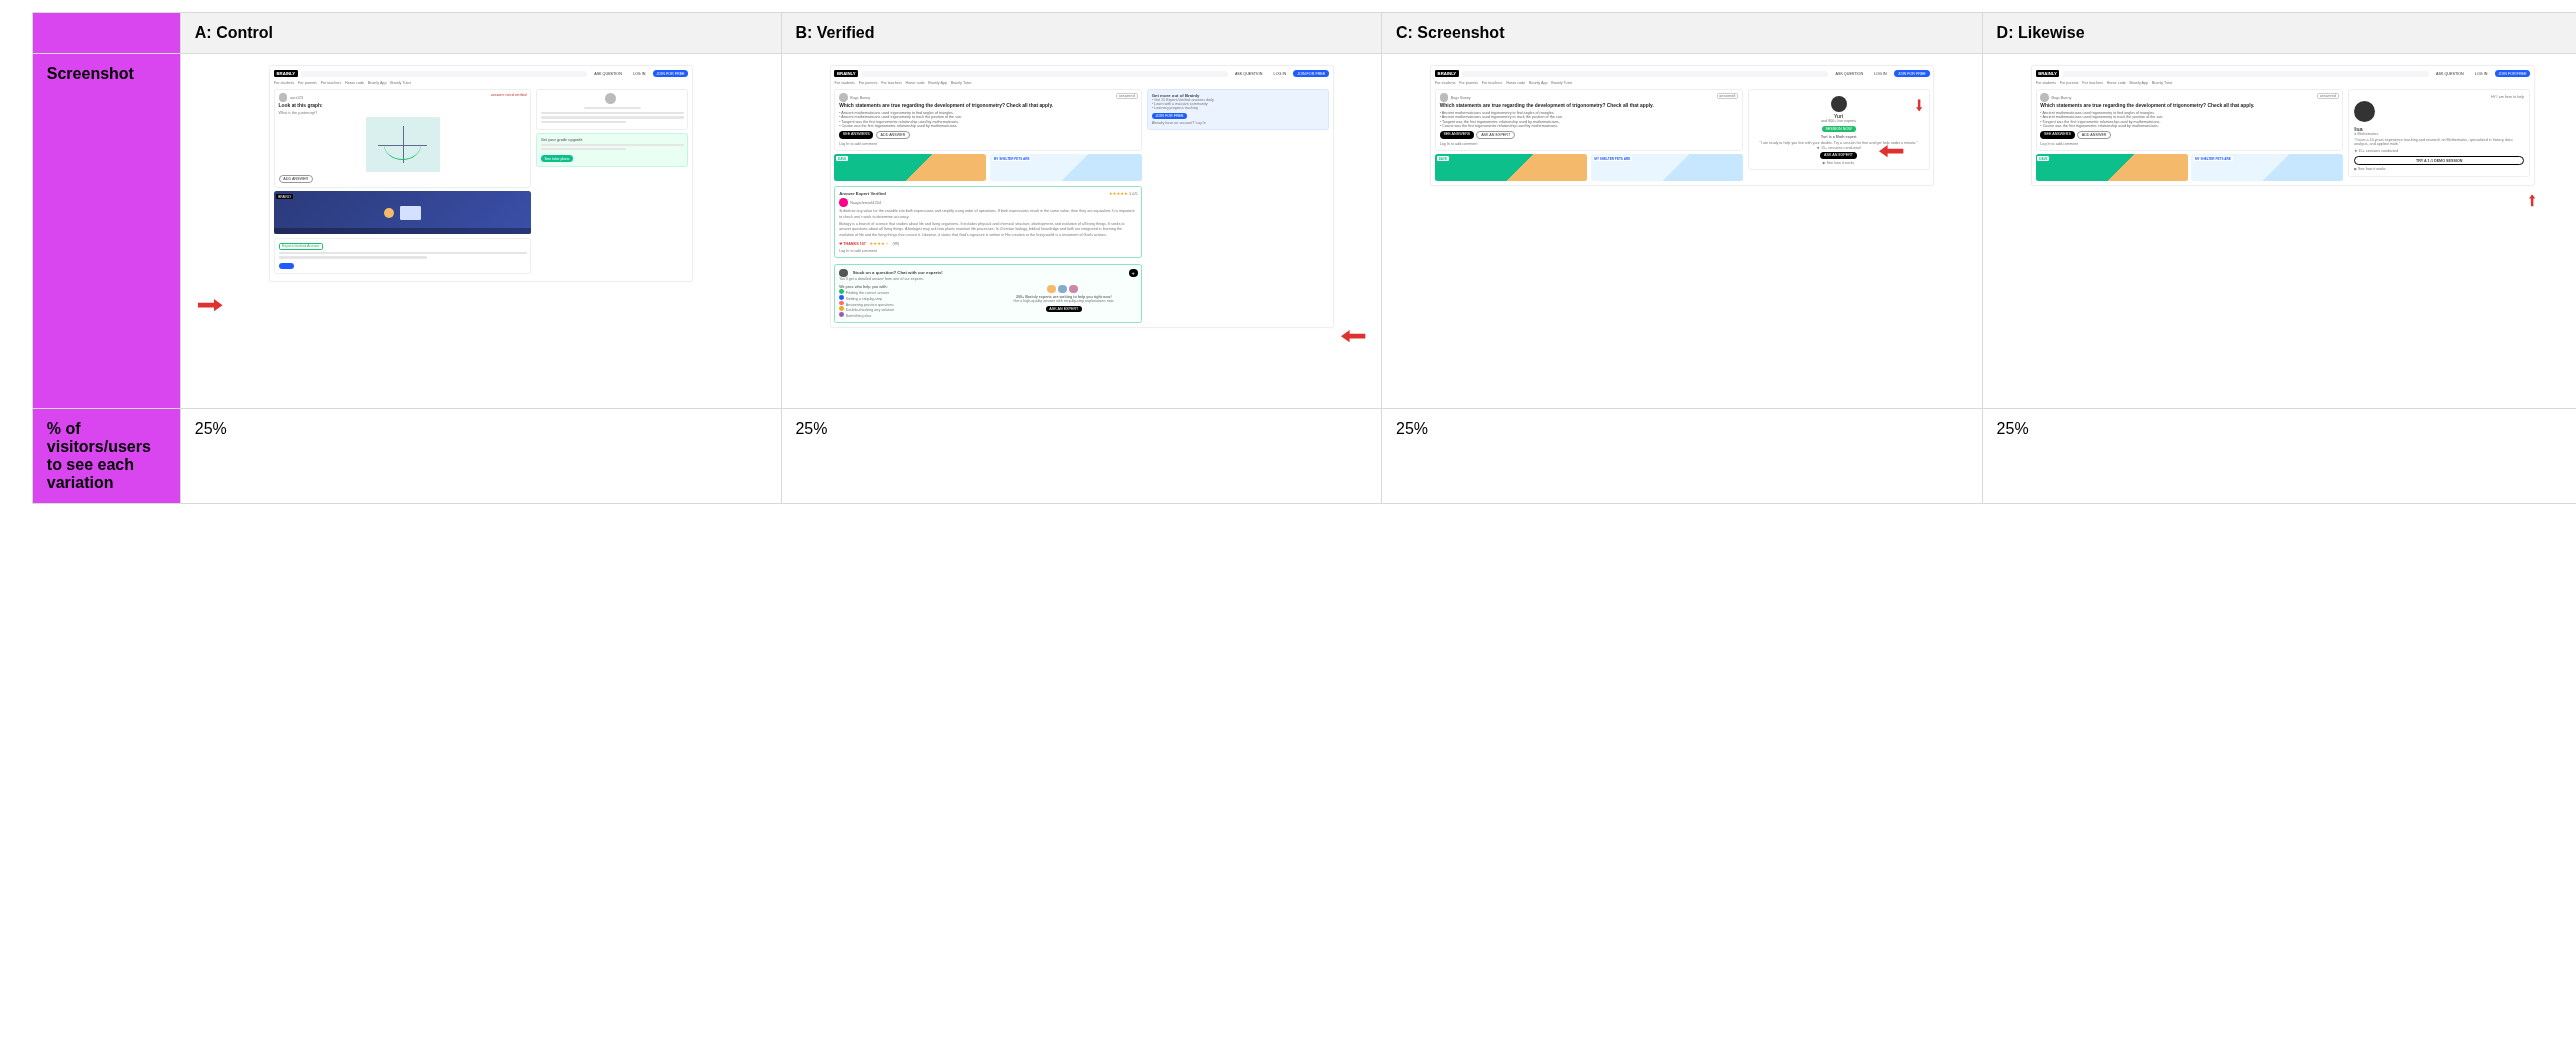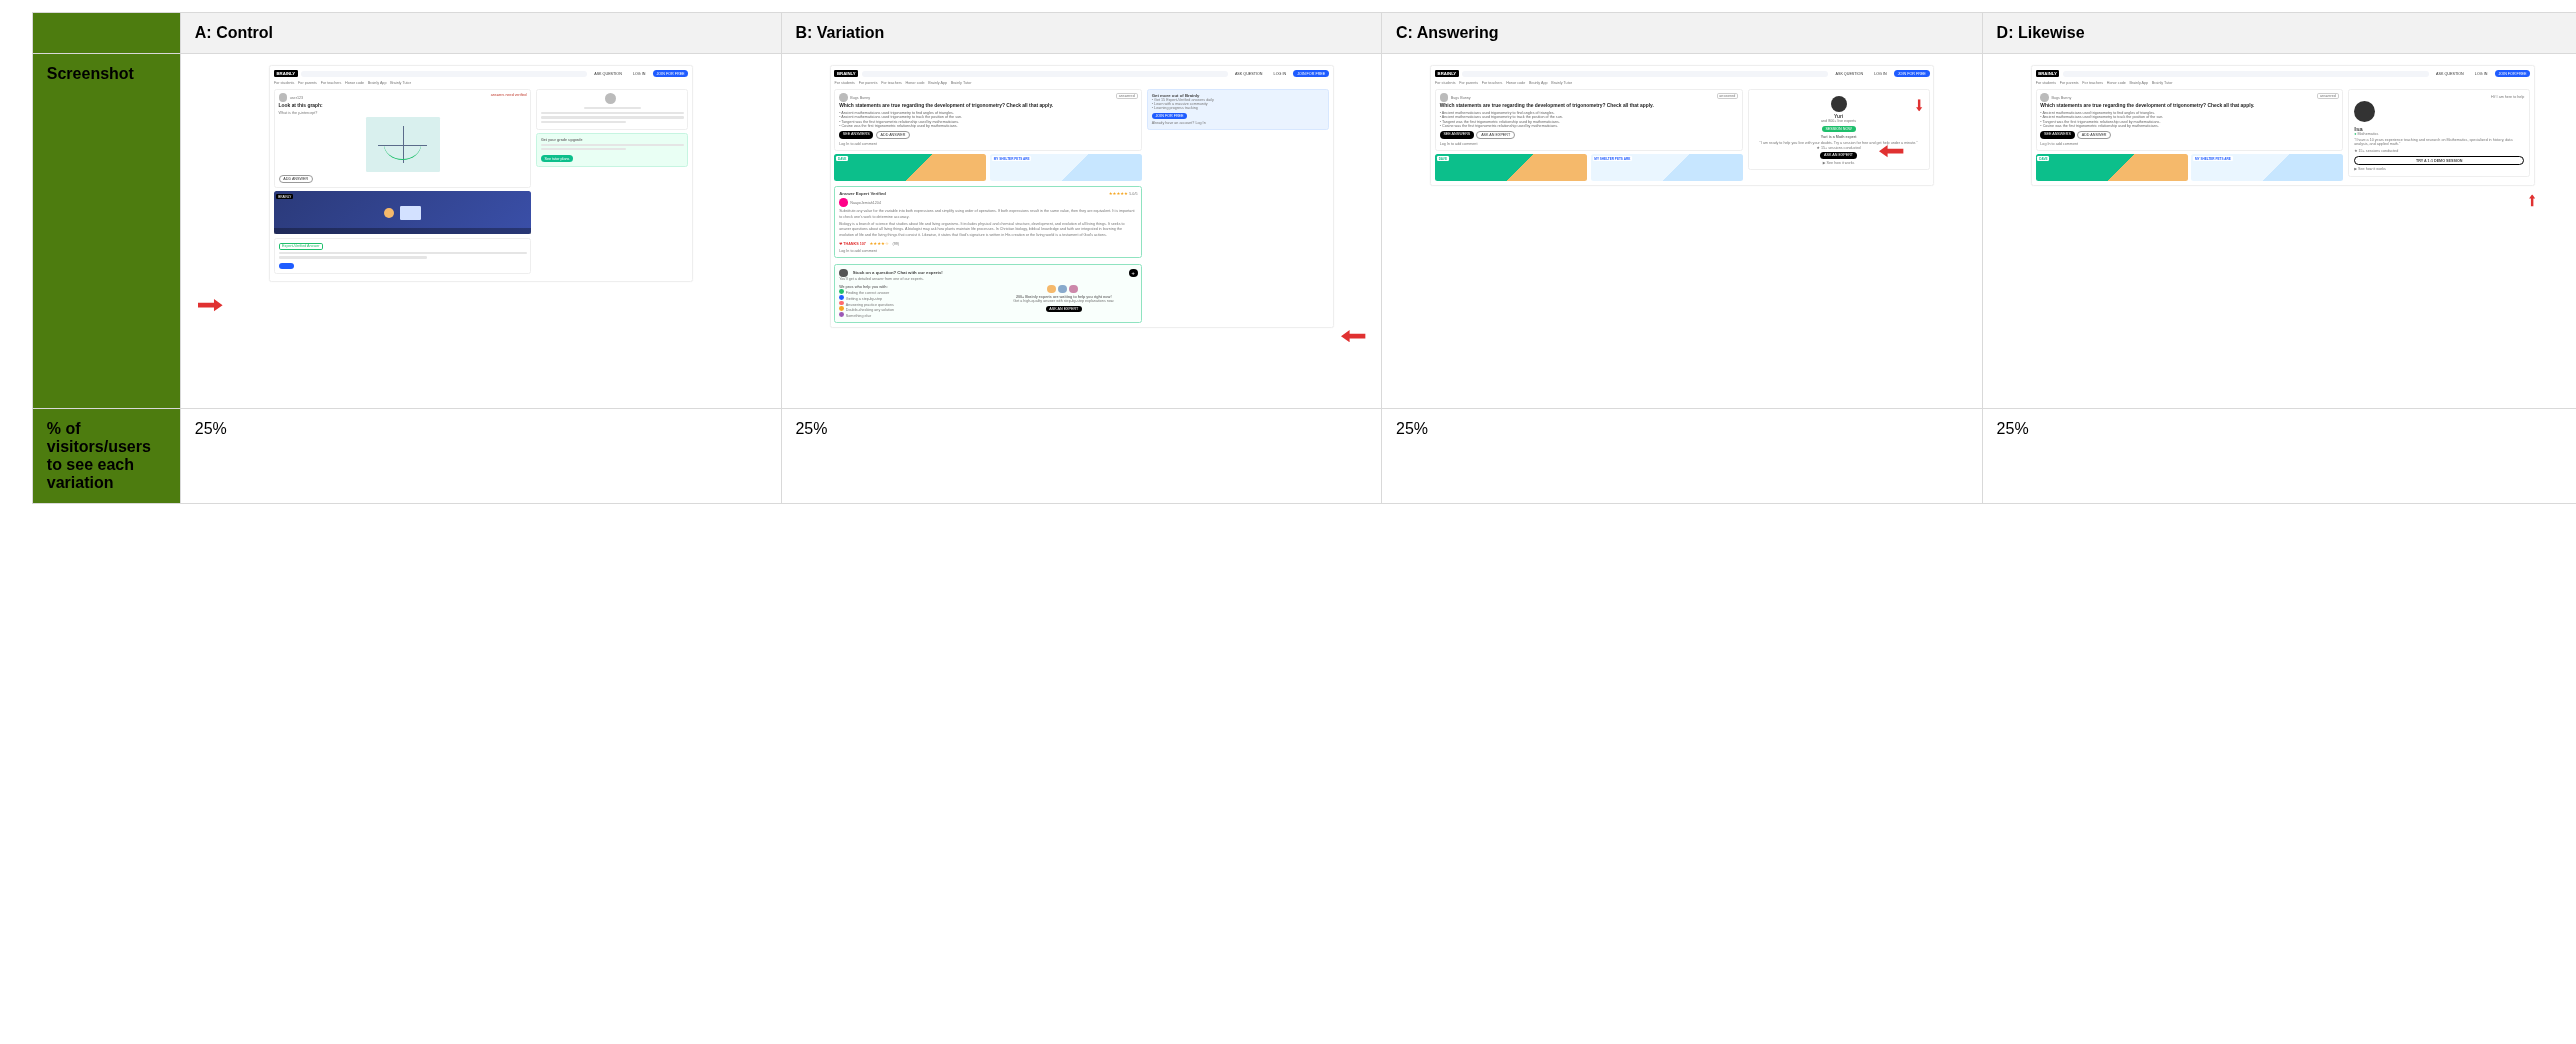--- a/index.html
+++ b/index.html
@@ -15,21 +15,21 @@
     width: 100%;
     table-layout: fixed;
     margin-left: 20px;
   }
   table.ab th, table.ab td {
     border: 0.6px solid #d9d9d9;
     vertical-align: top;
     padding: 11px 13.5px;
   }
   table.ab th.rowhead, table.ab td.rowhead {
-    background: #4d7c0f;
+    background: #d946ef;
     font-weight: 700;
     font-size: 16px;
     width: 154px;
     vertical-align: top;
   }
   table.ab th.colhead {
     background: #f2f2f2;
     font-weight: 700;
     font-size: 16px;
     text-align: left;
@@ -181,22 +181,22 @@
     <col style="width:148px">
     <col>
       <col>
       <col>
       <col>
   </colgroup>
   <thead>
     <tr>
       <th class="rowhead"></th>
       <th class="colhead">A: Control</th>
-      <th class="colhead">B: Variation</th>
-      <th class="colhead">C: Answering</th>
+      <th class="colhead">B: Verified</th>
+      <th class="colhead">C: Screenshot</th>
       <th class="colhead">D: Likewise</th>
     </tr>
   </thead>
   <tbody>
     <tr>
       <td class="rowhead">Screenshot</td>
 
       <td>
         <div class="shot">
           <div class="mini" style="width:74%;">

